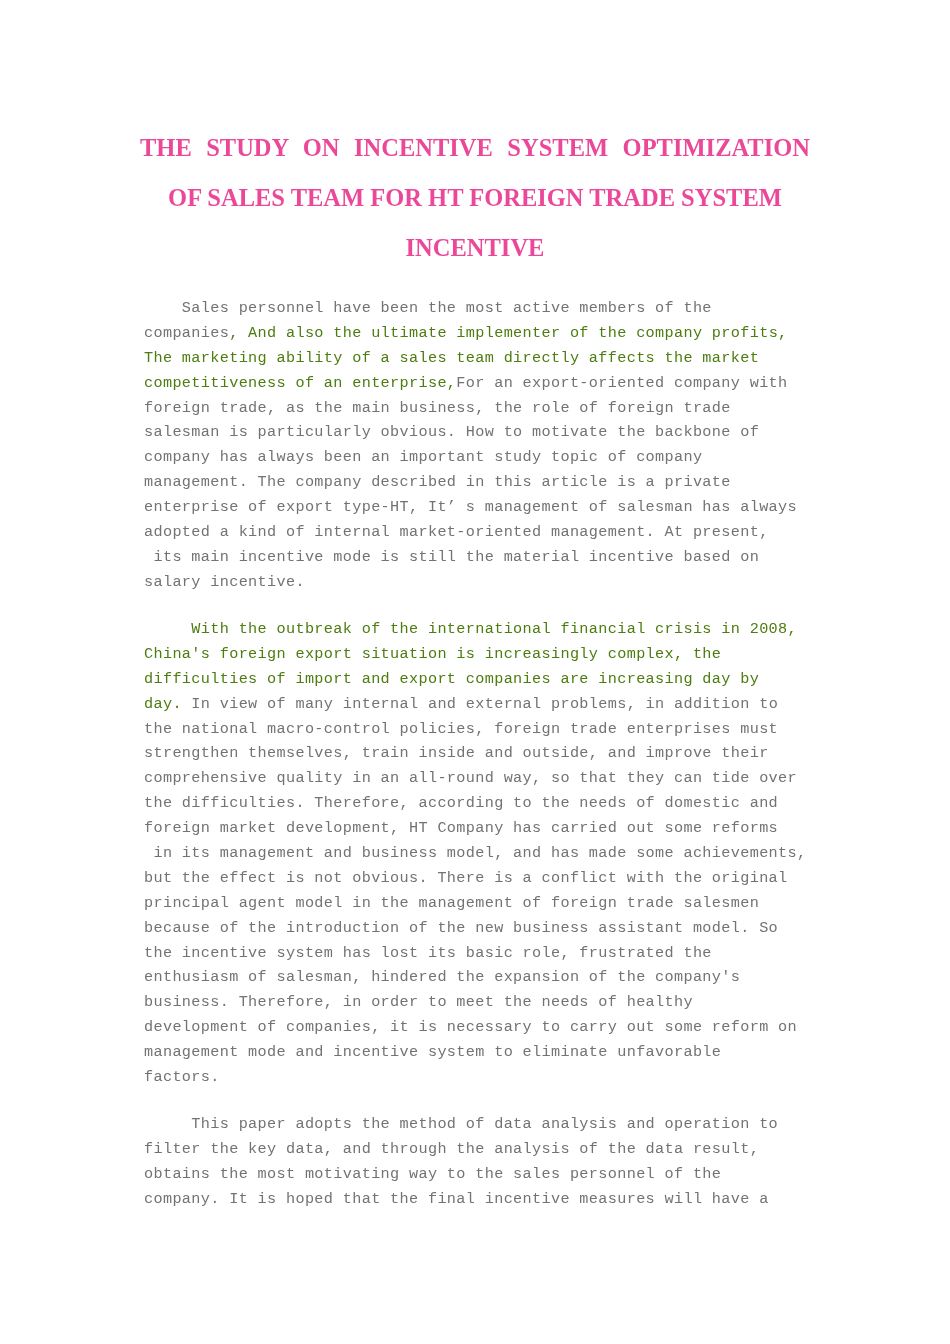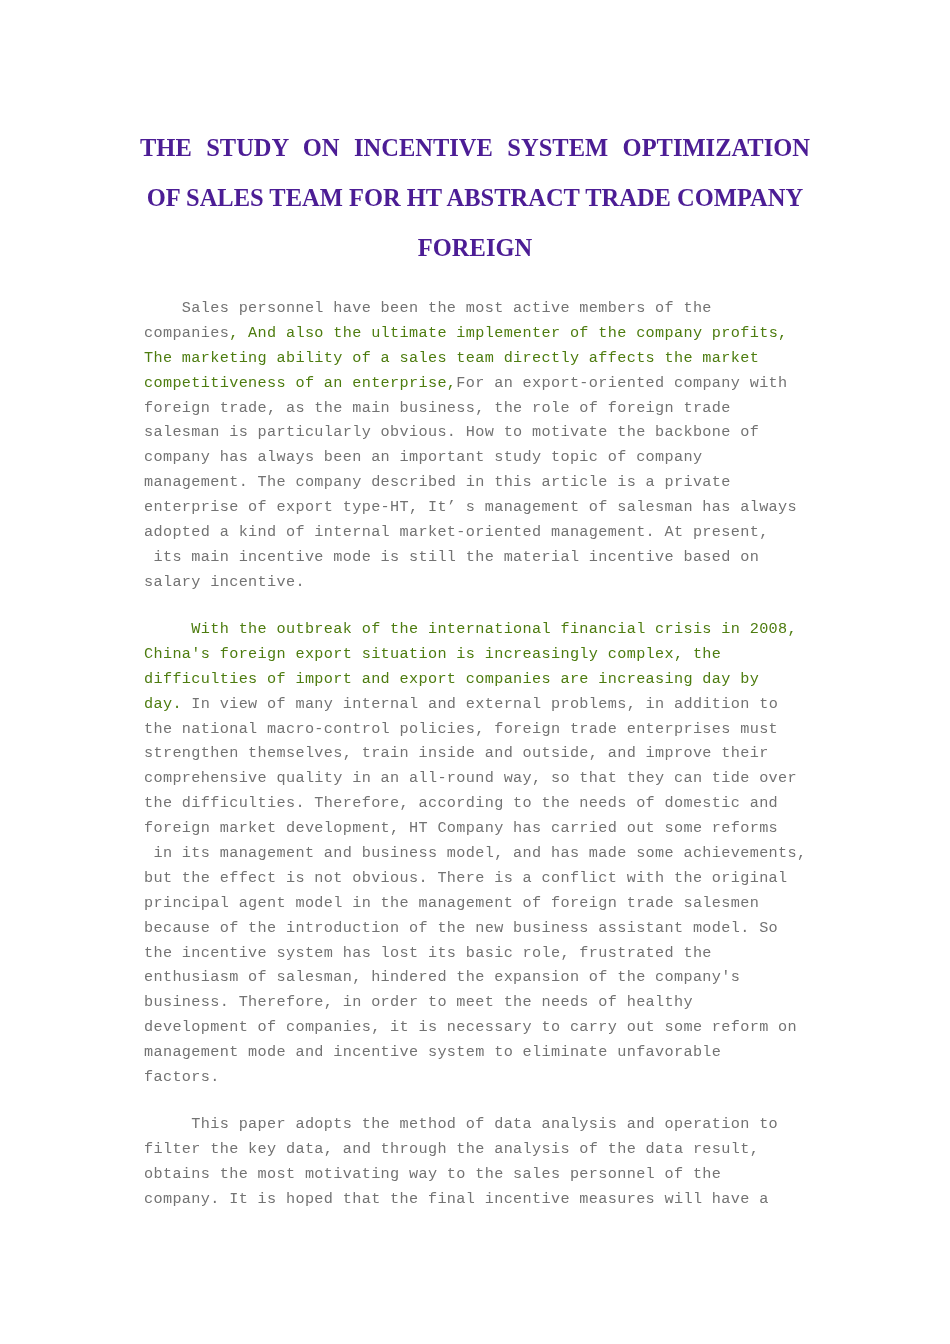--- a/index.html
+++ b/index.html
@@ -1,41 +1,41 @@
 <!DOCTYPE html>
 <html><head>
 <meta charset="utf-8">
 <style>
   html, body { margin: 0; padding: 0; background: #ffffff; }
   body { width: 950px; height: 1344px; position: relative; overflow: hidden; }
   .page { position: absolute; left: 0; top: 0; width: 950px; height: 1344px; background: #fff; }
   .title {
     position: absolute; left: 140px; width: 670px; text-align: center;
     font-family: "Liberation Serif", "DejaVu Serif", serif;
-    font-size: 24.5px; color: #4c1d95; line-height: 50px; margin: 0;
+    font-size: 24.5px; color: #ec4899; line-height: 50px; margin: 0;
   }
   .title .l1 { display: block; text-align: justify; text-align-last: justify; }
   .title .l2 { display: block; }
   .title .l3 { display: block; }
   .body {
     position: absolute; left: 144px; width: 670px;
     font-family: "Liberation Mono", "DejaVu Sans Mono", monospace;
     font-size: 15.2px; line-height: 24.9px; color: #3a3a3a;
     white-space: pre; letter-spacing: 0.35px;
   }
   .body .ln { display: block; height: 24.9px; }
   .dark { color: #4d7c0f; }
   .gray { color: #737373; }
 </style>
 </head>
 <body>
 
 <div class="page">
   <h1 class="title" style="top:123px;">
     <span class="l1">THE  STUDY  ON  INCENTIVE  SYSTEM  OPTIMIZATION</span>
-    <span class="l2">OF SALES TEAM FOR HT ABSTRACT TRADE COMPANY</span>
-    <span class="l3">FOREIGN</span>
+    <span class="l2">OF SALES TEAM FOR HT FOREIGN TRADE SYSTEM</span>
+    <span class="l3">INCENTIVE</span>
   </h1>
 
   <div class="body" id="para-0" style="top:296px;"><span class="ln"><span class="gray">    Sales personnel have been the most active members of the</span></span><span class="ln"><span class="gray">companies</span><span class="dark">, And also the ultimate implementer of the company profits,</span></span><span class="ln"><span class="dark">The marketing ability of a sales team directly affects the market</span></span><span class="ln"><span class="dark">competitiveness of an enterprise,</span><span class="gray">For an export-oriented company with</span></span><span class="ln"><span class="gray">foreign trade, as the main business, the role of foreign trade</span></span><span class="ln"><span class="gray">salesman is particularly obvious. How to motivate the backbone of</span></span><span class="ln"><span class="gray">company has always been an important study topic of company</span></span><span class="ln"><span class="gray">management. The company described in this article is a private</span></span><span class="ln"><span class="gray">enterprise of export type-HT, It’ s management of salesman has always</span></span><span class="ln"><span class="gray">adopted a kind of internal market-oriented management. At present,</span></span><span class="ln"><span class="gray"> its main incentive mode is still the material incentive based on</span></span><span class="ln"><span class="gray">salary incentive.</span></span></div>
   <div class="body" id="para-1" style="top:617px;"><span class="ln"><span class="dark">     With the outbreak of the international financial crisis in 2008,</span></span><span class="ln"><span class="dark">China's foreign export situation is increasingly complex, the</span></span><span class="ln"><span class="dark">difficulties of import and export companies are increasing day by</span></span><span class="ln"><span class="dark">day.</span><span class="gray"> In view of many internal and external problems, in addition to</span></span><span class="ln"><span class="gray">the national macro-control policies, foreign trade enterprises must</span></span><span class="ln"><span class="gray">strengthen themselves, train inside and outside, and improve their</span></span><span class="ln"><span class="gray">comprehensive quality in an all-round way, so that they can tide over</span></span><span class="ln"><span class="gray">the difficulties. Therefore, according to the needs of domestic and</span></span><span class="ln"><span class="gray">foreign market development, HT Company has carried out some reforms</span></span><span class="ln"><span class="gray"> in its management and business model, and has made some achievements,</span></span><span class="ln"><span class="gray">but the effect is not obvious. There is a conflict with the original</span></span><span class="ln"><span class="gray">principal agent model in the management of foreign trade salesmen</span></span><span class="ln"><span class="gray">because of the introduction of the new business assistant model. So</span></span><span class="ln"><span class="gray">the incentive system has lost its basic role, frustrated the</span></span><span class="ln"><span class="gray">enthusiasm of salesman, hindered the expansion of the company's</span></span><span class="ln"><span class="gray">business. Therefore, in order to meet the needs of healthy</span></span><span class="ln"><span class="gray">development of companies, it is necessary to carry out some reform on</span></span><span class="ln"><span class="gray">management mode and incentive system to eliminate unfavorable</span></span><span class="ln"><span class="gray">factors.</span></span></div>
   <div class="body" id="para-2" style="top:1112px;"><span class="ln"><span class="gray">     This paper adopts the method of data analysis and operation to</span></span><span class="ln"><span class="gray">filter the key data, and through the analysis of the data result,</span></span><span class="ln"><span class="gray">obtains the most motivating way to the sales personnel of the</span></span><span class="ln"><span class="gray">company. It is hoped that the final incentive measures will have a</span></span></div>
 </div>
 
 </body></html>

